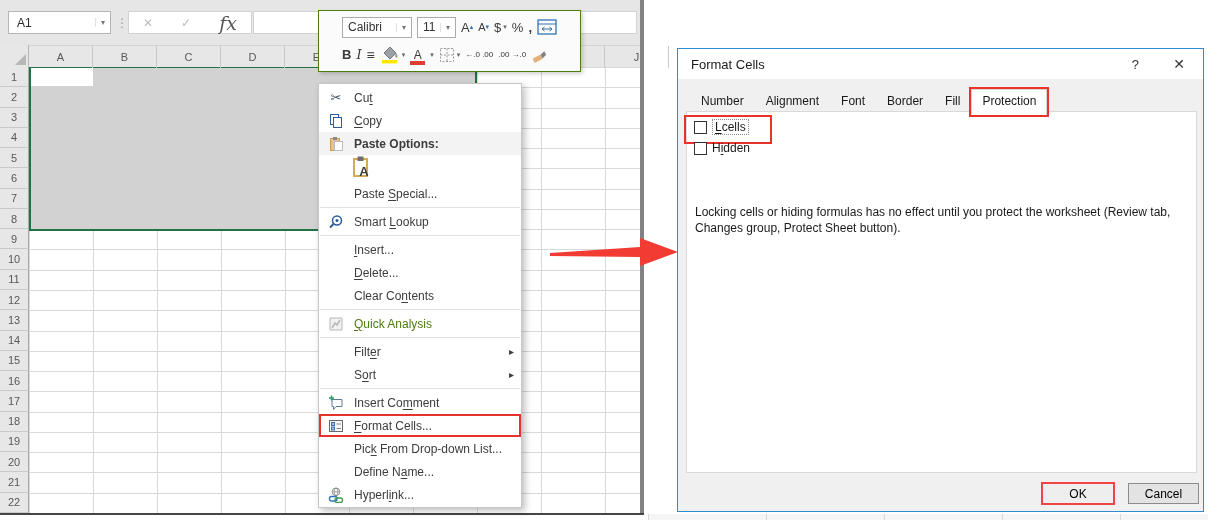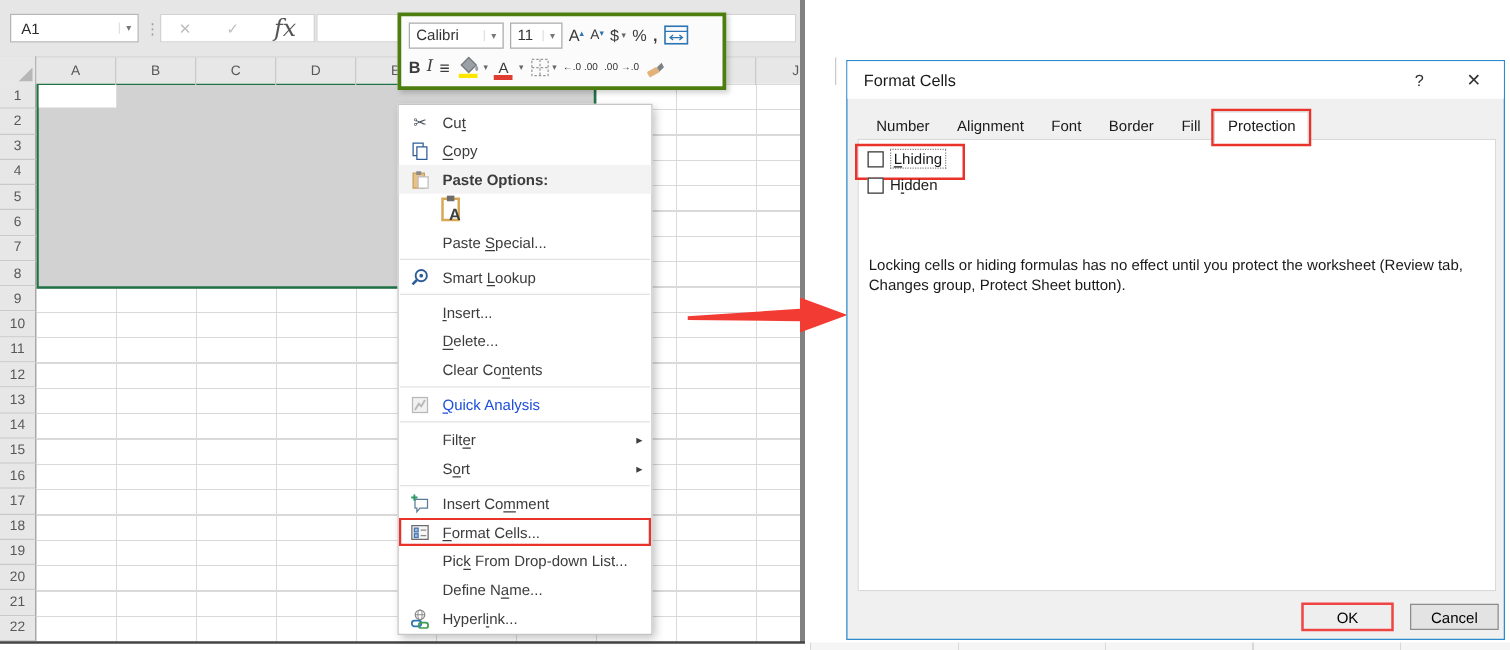--- a/index.html
+++ b/index.html
@@ -30,44 +30,44 @@
          border-right:1px solid #a8a8a8;box-sizing:border-box;}
   .gridbg{left:29px;top:67px;width:612px;height:446px;background:#fff;
     background-image:repeating-linear-gradient(to right,#d9d9d9 0 1px,transparent 1px 64px),
                      repeating-linear-gradient(to bottom,#d9d9d9 0 1px,transparent 1px 20.27px);}
   .selection{left:29px;top:66px;width:448px;height:165px;background:#d2d2d2;border:2px solid #217346;z-index:1;}
   .active-cell{position:absolute;left:0;top:0;width:62px;height:18.3px;background:#fff;}
   .vedge{left:640px;top:0;width:4px;height:514px;background:#828282;z-index:3;}
   .hedge{left:0;top:513px;width:644px;height:2px;background:#454545;z-index:3;}
 
   
-  .mtb{left:318px;top:10px;width:263px;height:62px;background:#fbfbfb;border:3px solid #4d7c0f;
+  .mtb{left:318px;top:10px;width:263px;height:62px;background:#fbfbfb;border:1px solid #4d7c0f;
        box-shadow:2px 2px 4px rgba(0,0,0,.18);display:flex;flex-direction:column;gap:1px;
-       padding:3px 6px;z-index:5;}
+       padding:3px 23px;z-index:5;}
   .mtb-row{display:flex;align-items:center;gap:5px;height:27px;}
   .combo{border:1px solid #ababab;background:#fff;height:21px;display:flex;align-items:center;
          font-size:12px;color:#333;padding-left:5px;box-sizing:border-box;}
   .tbtn{display:flex;align-items:center;justify-content:center;color:#3b3b3b;font-size:13px;height:22px;}
   .tiny-ar{font-size:7px;color:#666;margin-left:2px;}
   .blue{color:#2e75b6;}
   .grow sup,.shrink sup{font-size:7px;line-height:0;}
   .b{font-weight:bold;} .i{font-style:italic;font-family:"DejaVu Serif",serif;}
   .colorbar{position:relative;width:15px;text-align:center;font-size:12px;line-height:12px;}
   .colorbar .bar{position:absolute;left:0;right:0;bottom:-4px;height:4px;}
   .dec{font-size:8px;color:#333;letter-spacing:0;}
 
   
   .cmenu{left:318px;top:83px;width:204px;height:425px;background:#fff;border:1px solid #c6c6c6;
          box-shadow:3px 3px 7px rgba(0,0,0,.25);padding:2px 0;z-index:6;font-size:12px;color:#3c3c3c;}
   .mi{height:23px;display:flex;align-items:center;padding:0 7px 0 6px;}
   .mic{width:22px;display:flex;justify-content:center;align-items:center;margin-right:7px;flex:none;}
   .mil{white-space:nowrap;}
   .mil u,.chk-label u{text-underline-offset:2px;}
   .mi.band{font-weight:bold;background:#f3f3f3;}
-  .mi.disabled{color:#1d4ed8;text-align:right;}
+  .mi.disabled{color:#4d7c0f;text-align:right;}
   .sub{margin-left:auto;font-size:10px;color:#3f3f3f;}
   .paste-row{height:27px;display:flex;align-items:center;padding-left:33px;}
   .msep{border-top:1px solid #e2e2e2;margin:2px 1px;}
   .mi.hl{box-shadow:inset 0 0 0 2px #e8322a;}
   .scissors{font-size:13px;color:#4a5560;}
 
   
   .arrow{left:550px;top:233px;z-index:3;}
 
   
@@ -372,21 +372,21 @@
 <div class="abs dlg">
   <div class="dlg-title">
     <span>Format Cells</span>
   </div>
   <span class="dlg-help">?</span>
   <span class="dlg-close">✕</span>
 
   <div class="abs panel">
     <div class="chk-row locked-row">
       <span class="cb"></span>
-      <span class="chk-label focus"><span></span><u>L</u><span>hiding</span></span>
+      <span class="chk-label focus"><span></span><u>L</u><span>cells</span></span>
     </div>
     <div class="lock-red"></div>
     <div class="chk-row hidden-row">
       <span class="cb"></span>
       <span class="chk-label"><span>H</span><u>i</u><span>dden</span></span>
     </div>
     <div class="note">Locking cells or hiding formulas has no effect until you protect the worksheet (Review tab, Changes group, Protect Sheet button).</div>
   </div>
 
   <div class="tabs">

